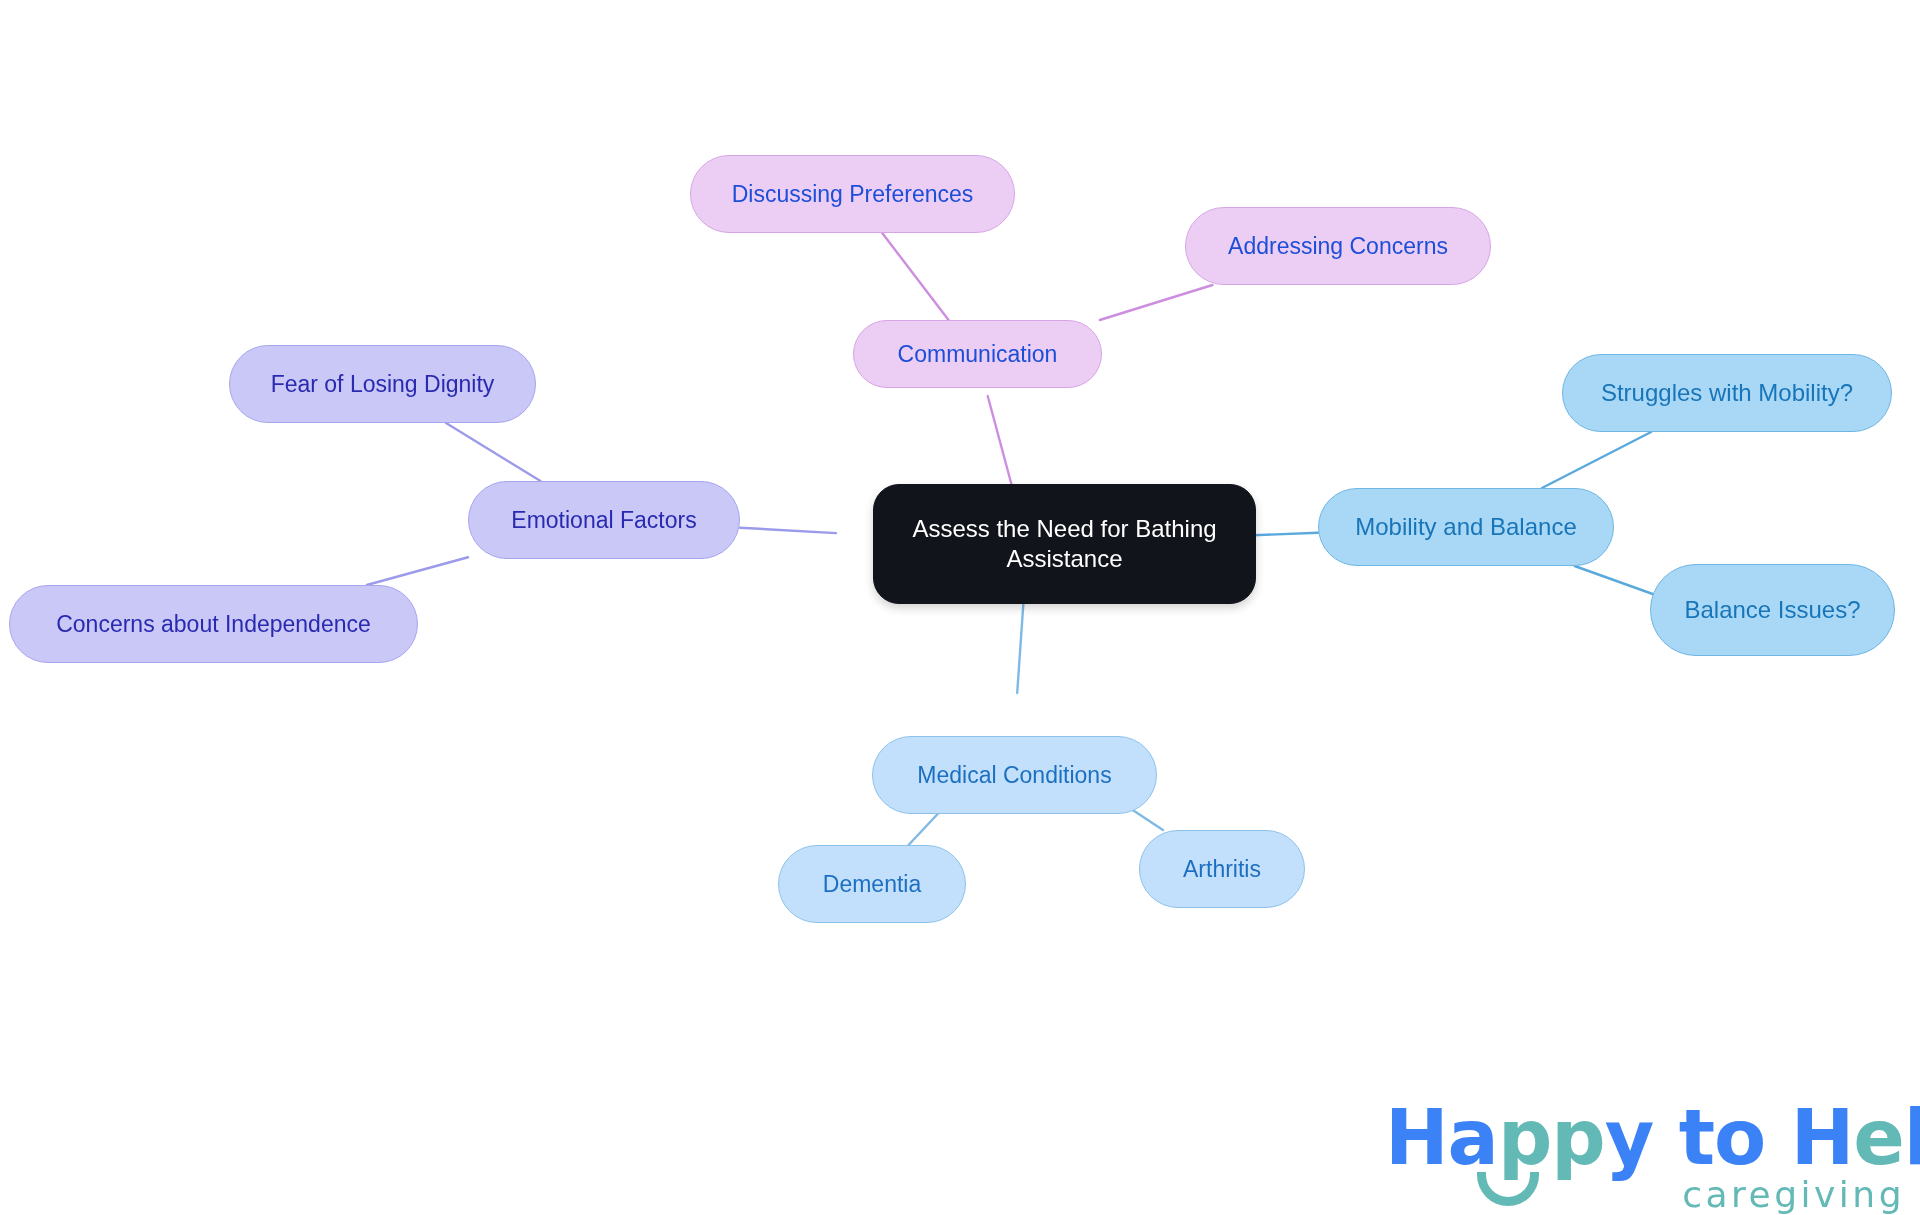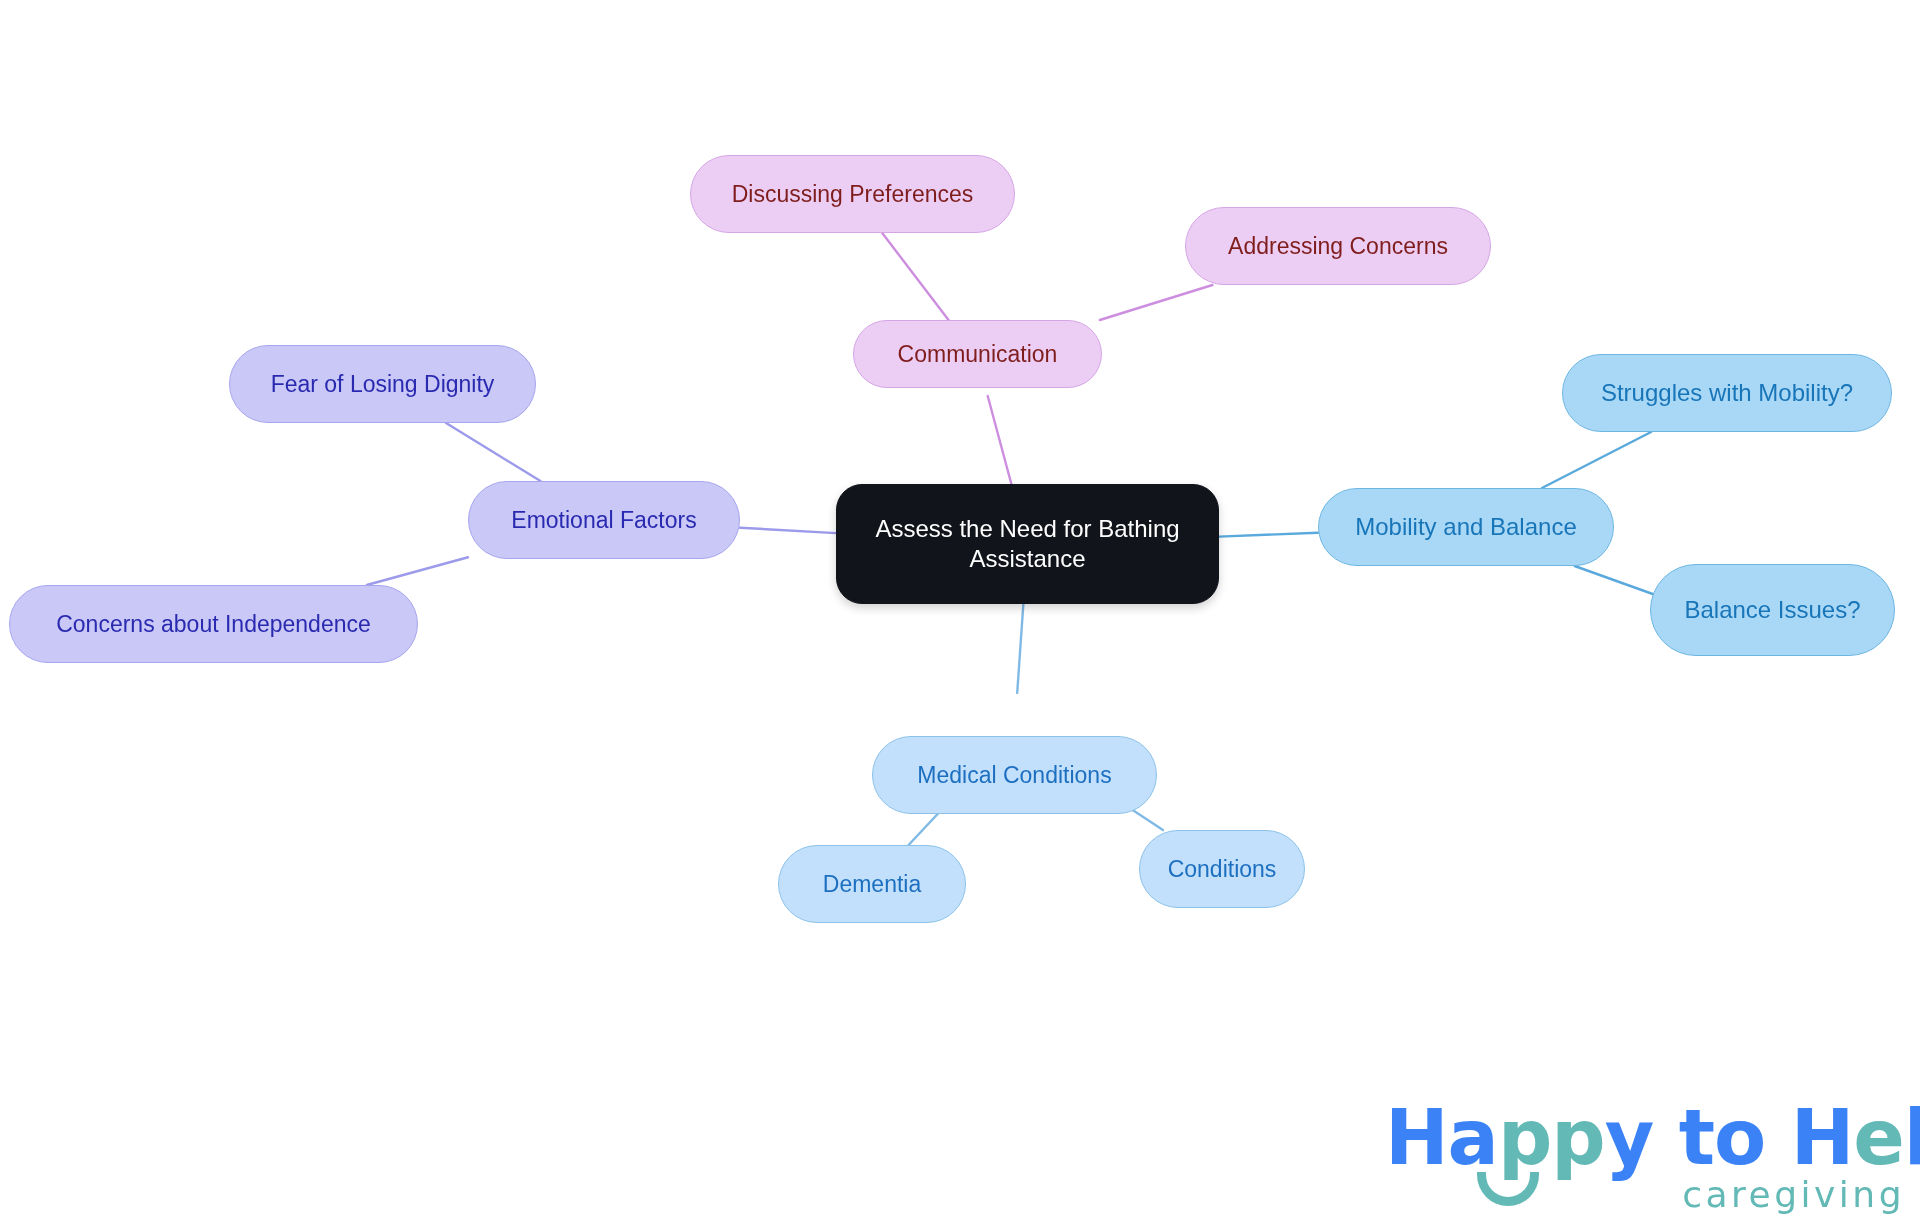--- a/index.html
+++ b/index.html
@@ -46,35 +46,36 @@
   }
 
   
   .node.root {
     background: #12141c;
     border-color: #12141c;
     color: #ffffff;
     font-size: 24px;
     border-radius: 26px;
     box-shadow: 0 4px 10px rgba(0,0,0,0.18);
+    margin-left: 37px;
   }
 
   
   .node.lav {
     background: #c9c8f7;
     border-color: #a7a5ee;
     color: #2a2ab0;
     font-size: 23px;
   }
 
   
   .node.pink {
     background: #eccef5;
     border-color: #d6a5e6;
-    color: #7f1d1d;
+    color: #1d4ed8;
     font-size: 23px;
   }
 
   
   .node.blue {
     background: #a9d8f7;
     border-color: #6fb6e3;
     color: #1875b8;
     font-size: 24px;
   }
@@ -157,21 +158,21 @@
       <div class="node lav" style="left: 229px; top: 345px; width: 307px; height: 78px; justify-content: center;"><span>Fear of Losing Dignity</span></div>
       <div class="node lav" style="left: 9px; top: 585px; width: 409px; height: 78px;"><span>Concerns about Independence</span></div>
       <div class="node pink" style="left: 853px; top: 320px; width: 249px; height: 68px;"><span>Communication</span></div>
       <div class="node pink" style="left: 690px; top: 155px; width: 325px; height: 78px;"><span>Discussing Preferences</span></div>
       <div class="node pink" style="left: 1185px; top: 207px; width: 306px; height: 78px;"><span>Addressing Concerns</span></div>
       <div class="node blue" style="left: 1318px; top: 488px; width: 296px; height: 78px;"><span>Mobility and Balance</span></div>
       <div class="node blue" style="left: 1562px; top: 354px; width: 330px; height: 78px;"><span>Struggles with Mobility?</span></div>
       <div class="node blue" style="left: 1650px; top: 564px; width: 245px; height: 92px;"><span>Balance Issues?</span></div>
       <div class="node blue2" style="left: 872px; top: 693px; width: 285px; height: 78px; margin-top: 43px;"><span>Medical Conditions</span></div>
       <div class="node blue2" style="left: 778px; top: 845px; width: 188px; height: 78px;"><span>Dementia</span></div>
-      <div class="node blue2" style="left: 1139px; top: 830px; width: 166px; height: 78px;"><span>Conditions</span></div>
+      <div class="node blue2" style="left: 1139px; top: 830px; width: 166px; height: 78px;"><span>Arthritis</span></div>
     </div>
 
   <div id="logo">
     <div class="logo-word">
       <span class="lg-coral">Ha</span><span class="lg-teal">pp</span><span class="lg-coral">y to H</span><span class="lg-teal">e</span><span class="lg-coral">lp</span>
     </div>
     <div id="logo-smile"></div>
     <div id="logo-sub">caregiving</div>
   </div>
 

